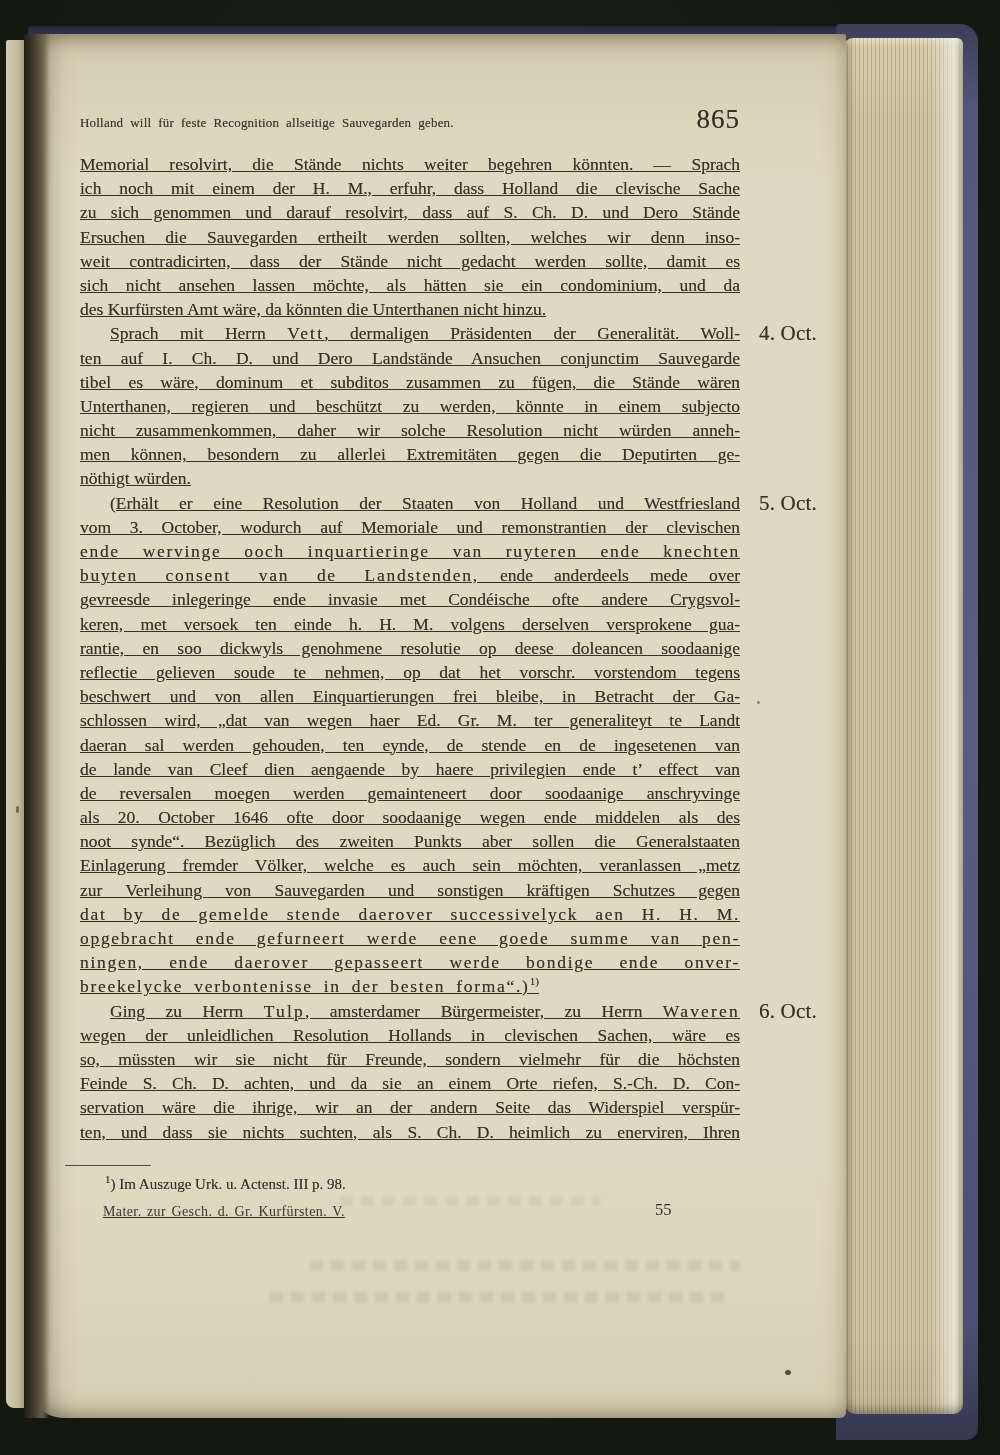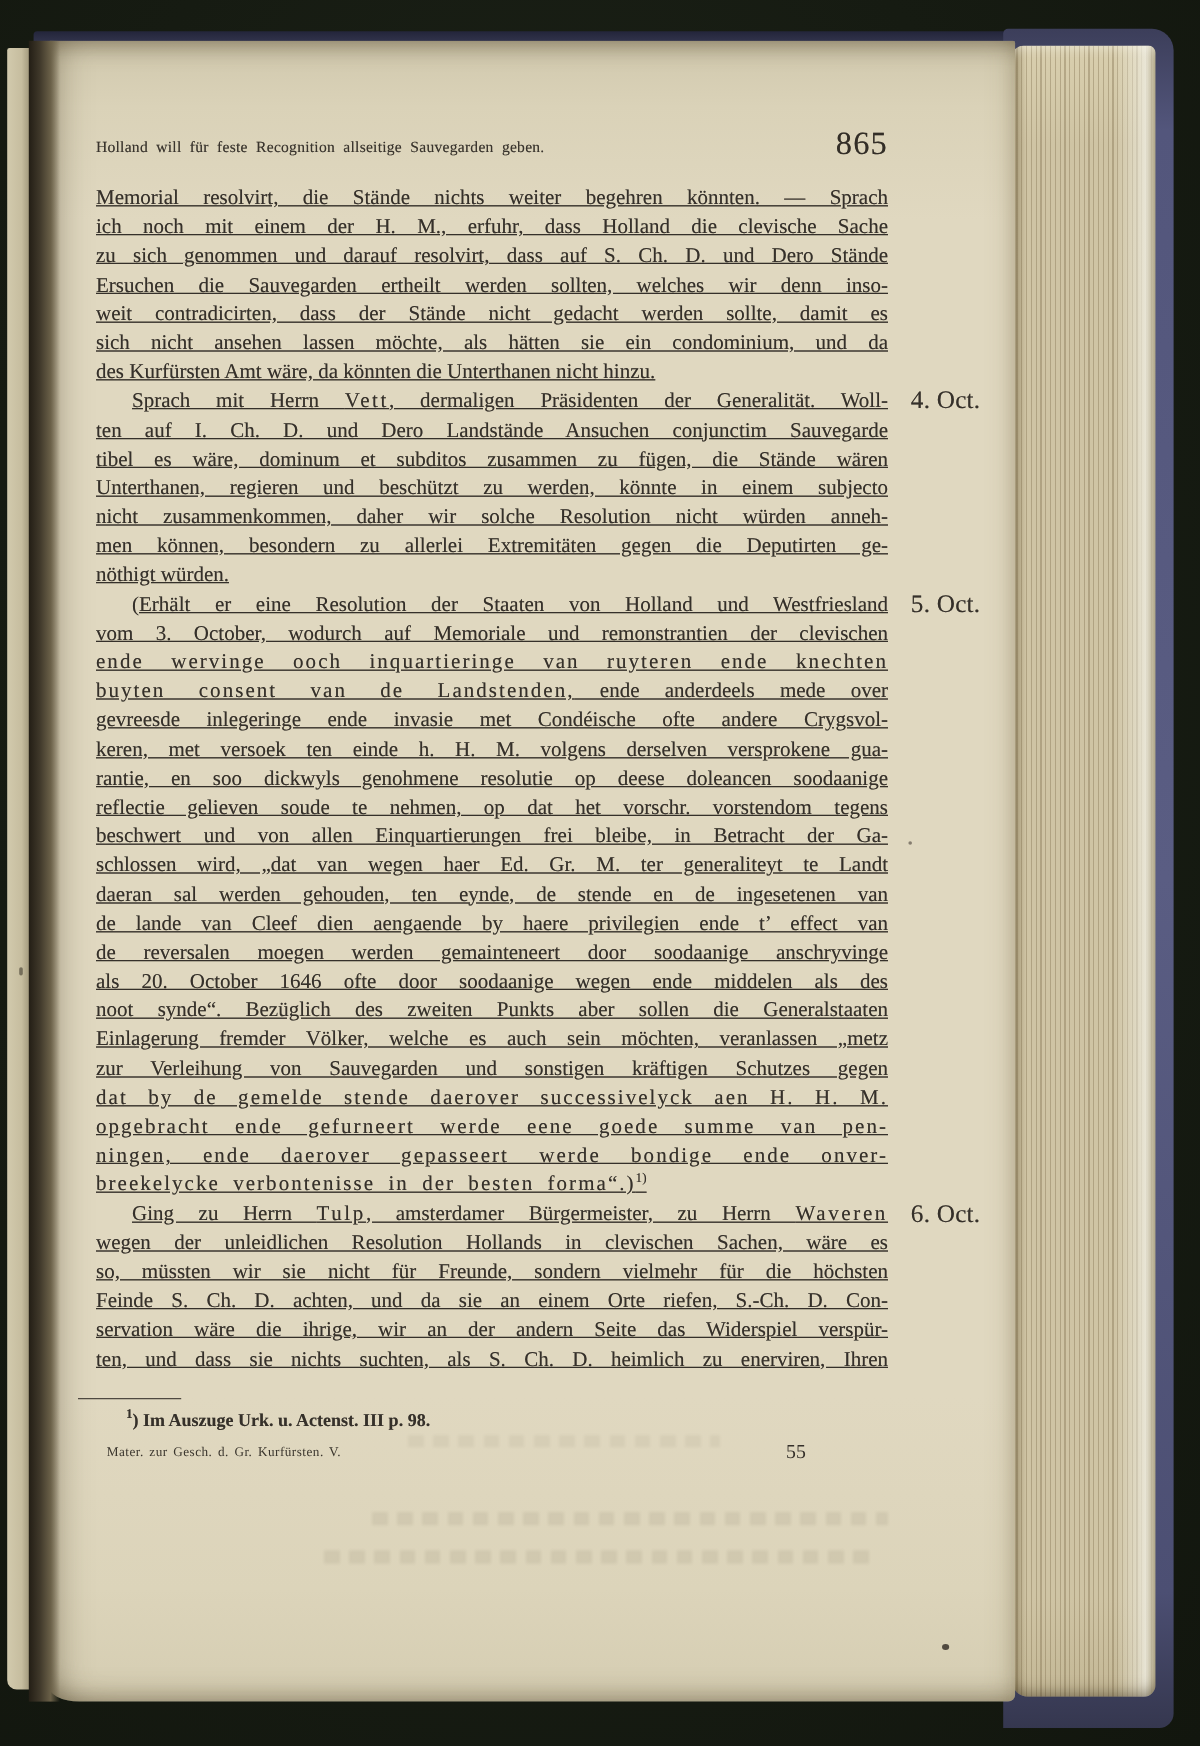--- a/index.html
+++ b/index.html
@@ -65,24 +65,24 @@
     text-align-last:justify;white-space:normal;text-decoration:underline;}
   .line.last{text-align-last:left;}
   .line.indent{padding-left:30px;}
   .sp{letter-spacing:1.7px;word-spacing:5px;}
   .name-sp{letter-spacing:2.2px;}
   sup{font-size:11px;line-height:0;}
   .margin-note{position:absolute;left:calc(100% + 7px);top:0;white-space:nowrap;
     font-size:21px;letter-spacing:.2px;text-align:left;margin-left:12px;}
   .footnote-rule{width:86px;margin:21px 0 0 25px;border-top:1.6px solid rgba(53,48,42,.85);}
   .footnote{width:660px;margin:10px 0 0 40px;font-size:15px;text-indent:25px;
-    text-shadow:0 0 .4px rgba(53,48,42,.45);font-weight:bold;}
+    text-shadow:0 0 .4px rgba(53,48,42,.45);}
   .footer{position:relative;width:660px;margin:7px 0 0 40px;height:22px;}
-  .signature{position:absolute;left:9px;top:4px;font-size:11px;letter-spacing:.4px;
-    word-spacing:1.5px;color:#3a352d;}
+  .signature{position:absolute;left:23px;top:4px;font-size:14px;letter-spacing:.4px;
+    word-spacing:1.5px;color:#3a352d;text-decoration:underline;}
   .sheet-number{position:absolute;left:575px;top:0;font-size:16.5px;}
   
   .smudge{position:absolute;filter:blur(1.4px);opacity:.10;pointer-events:none;
     background:repeating-linear-gradient(90deg, rgba(80,70,50,.85) 0 13px, rgba(80,70,50,0) 13px 21px);}
   .smudge.s1{left:270px;top:1226px;width:430px;height:11px;}
   .smudge.s2{left:230px;top:1258px;width:460px;height:11px;}
   .smudge.s3{left:300px;top:1162px;width:260px;height:10px;opacity:.07;}
   .speck{position:absolute;border-radius:50%;background:#3a332b;pointer-events:none;}
   .speck.k1{left:745px;top:1336px;width:6px;height:5px;opacity:.85;}
   .speck.k2{left:717px;top:667px;width:3px;height:3px;opacity:.55;}

